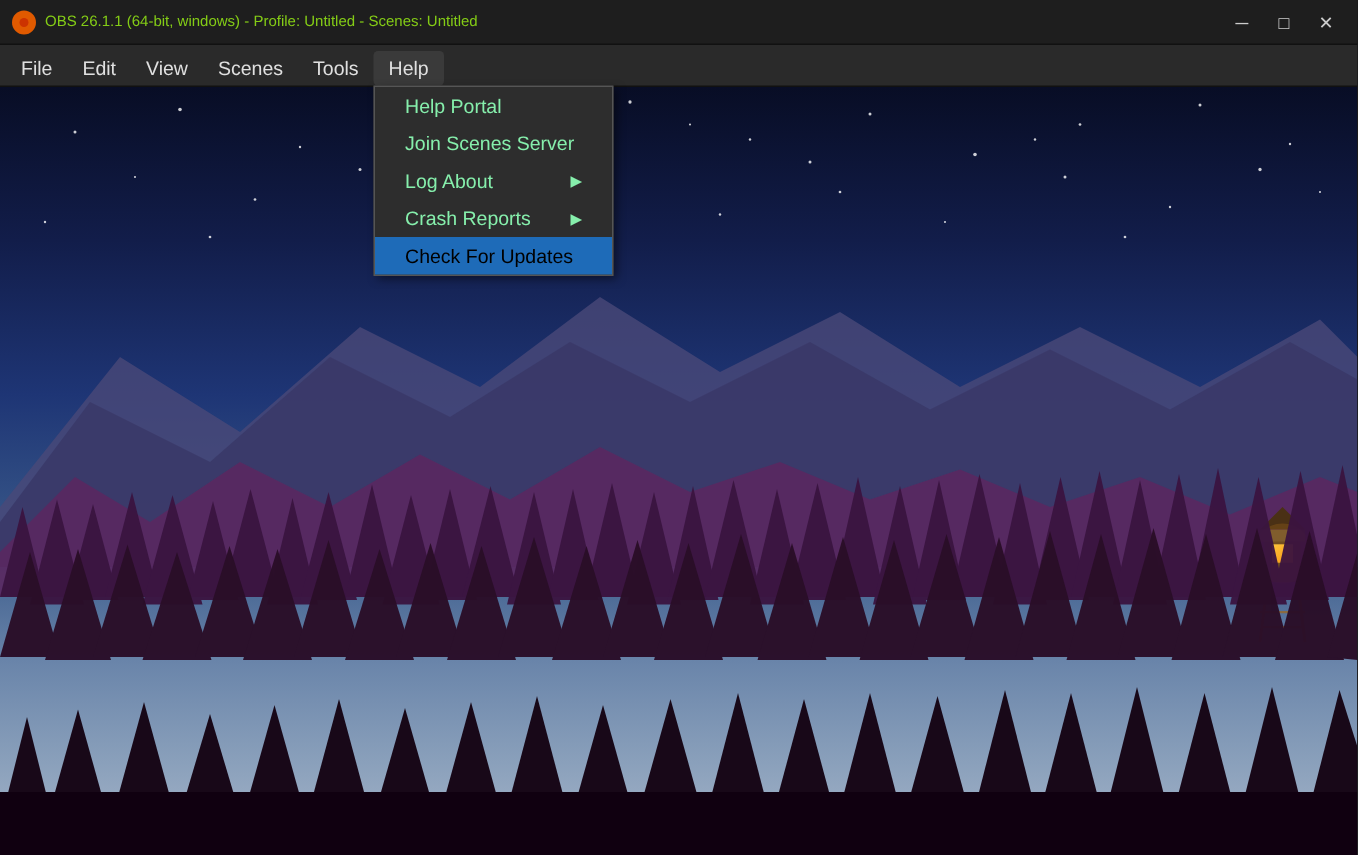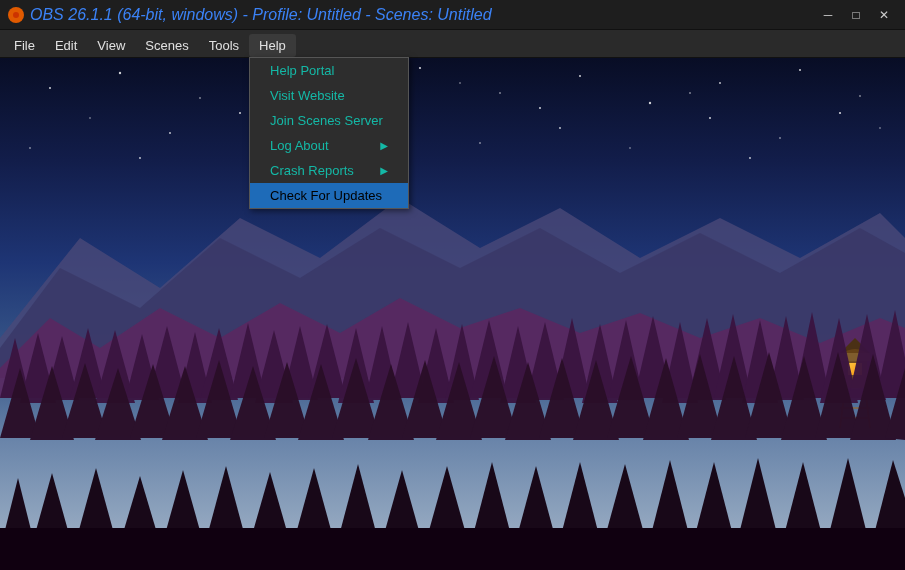--- a/index.html
+++ b/index.html
@@ -34,23 +34,22 @@
       background: #e05a00;
       border-radius: 50%;
       display: flex;
       align-items: center;
       justify-content: center;
       font-size: 10px;
       color: white;
       font-weight: bold;
     }
     .title-bar-text {
-      font-size: 16px;
-      color: #3b82f6;
-      font-style: italic;
+      font-size: 10px;
+      color: #84cc16;
     }
     .title-bar-controls {
       display: flex;
       gap: 2px;
     }
     .title-bar-btn {
       width: 26px;
       height: 20px;
       background: transparent;
       border: none;
@@ -90,21 +89,21 @@
       left: 0;
       background: #2d2d2d;
       border: 1px solid #555;
       min-width: 160px;
       z-index: 999;
       box-shadow: 2px 2px 6px rgba(0,0,0,0.5);
     }
     .dropdown-item {
       padding: 5px 20px;
       cursor: pointer;
-      color: #14b8a6;
+      color: #86efac;
       display: flex;
       align-items: center;
       justify-content: space-between;
       white-space: nowrap;
     }
     .dropdown-item.highlighted {
       background: #1e6bb8;
       color: #000000;
     }
     .dropdown-item .arrow {
@@ -174,23 +173,20 @@
     <span>Tools</span>
   </div>
 
   <div class="menu-item active help-menu-container" style="position:relative;">
     <span>Help</span>
 
     
     <div class="dropdown help-dropdown">
       <div class="dropdown-item">
         <span>Help Portal</span>
-      </div>
-      <div class="dropdown-item">
-        <span>Visit Website</span>
       </div>
       <div class="dropdown-item">
         <span>Join Scenes Server</span>
       </div>
       <div class="dropdown-item">
         <span>Log About</span>
         <span class="arrow">▶</span>
       </div>
       <div class="dropdown-item">
         <span>Crash Reports</span>

